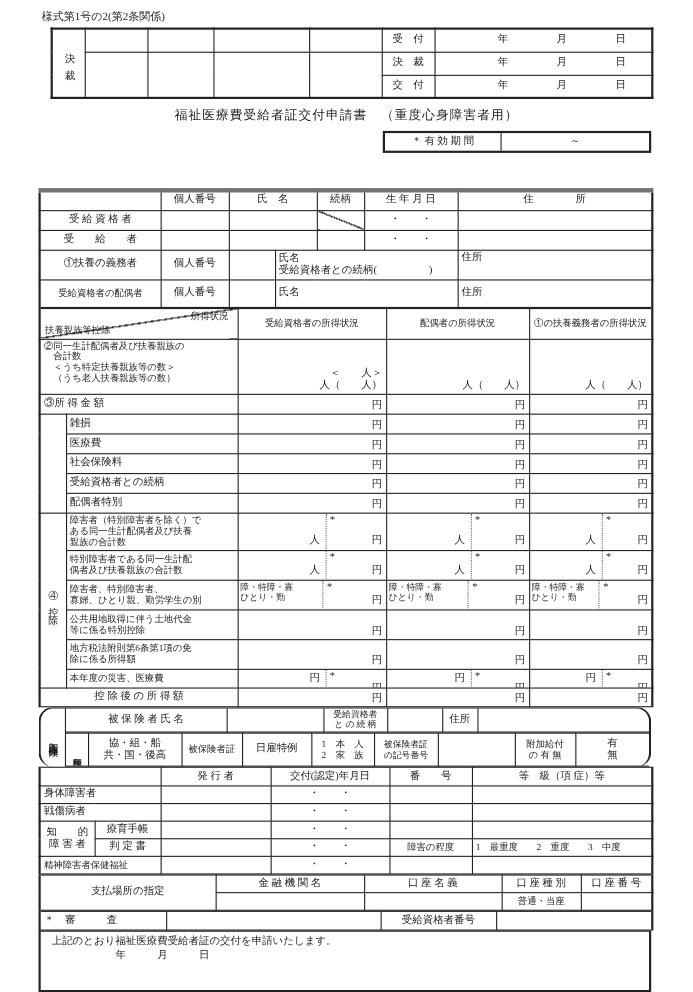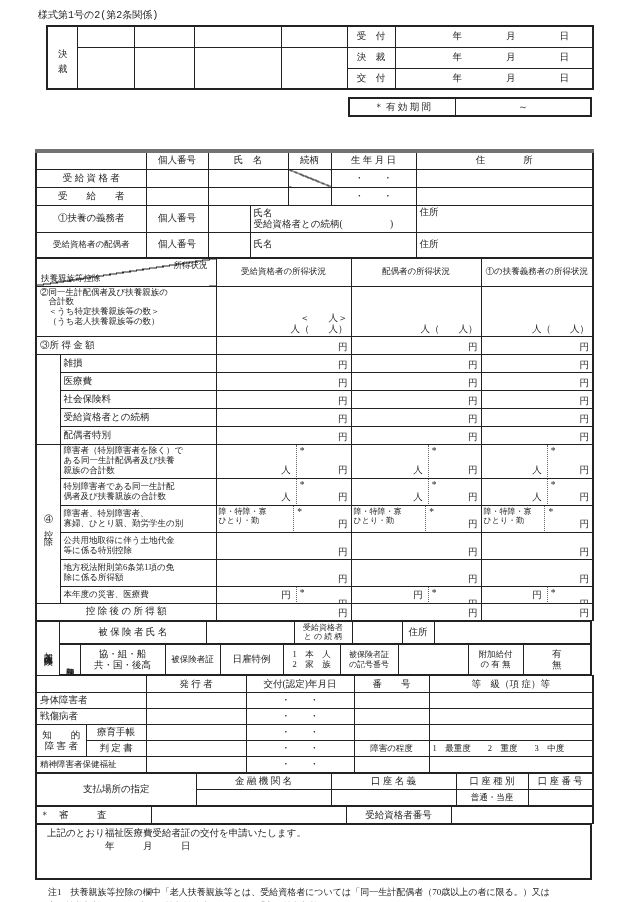--- a/index.html
+++ b/index.html
@@ -3,21 +3,21 @@
 <meta charset="utf-8">
 <style>
   * { margin:0; padding:0; box-sizing:border-box; }
   html,body { background:#fff; }
   body {
     width:630px; height:902px;
     font-family:"Liberation Serif","DejaVu Serif",serif;
     color:#1c1c1c; font-size:9.5px;
   }
   .page { position:relative; width:630px; height:902px; overflow:hidden; background:#fff; }
-  .form-number { margin:8px 0 0 38px; font-size:10px;font-family:Liberation Mono, monospace; }
+  .form-number { margin:8px 0 0 38px; font-size:10px; }
 
   table { border-collapse:collapse; table-layout:fixed; }
   td { border:1px solid #222; padding:1px 3px; vertical-align:middle; overflow:hidden; line-height:1.15; }
 
   
   .approval { margin:3px 0 0 46px; width:546px; border:2px solid #222; }
   .approval td { height:21px; }
   .ymd { display:flex; justify-content:flex-end; gap:44px; padding-right:20px; }
 
   .title { text-align:center; margin-top:7px; font-size:11.5px; letter-spacing:1px; }
@@ -62,21 +62,21 @@
   .sp { display:flex; width:100%; }
   .spl { flex:1.45; display:flex; align-items:flex-end; justify-content:flex-end; padding:1px 5px; }
   .spl.top { align-items:flex-start; justify-content:flex-start; padding:1px 2px; }
   .spr { flex:1; border-left:1px dotted #666; display:flex; flex-direction:column;
          justify-content:space-between; padding:1px 3px; }
   .spr .star { text-align:left; }
   .spr .yen  { text-align:right; }
   .h32{height:32px;} .h25{height:25px;} .h15{height:15px;}
 
   
-  .secC { display:flex; }
+  .secC { display:flex;border-radius:13px; }
   .clabel { width:23px; border-right:1px solid #222; display:flex; align-items:center; justify-content:center; }
   .cbody { flex:1; }
   .cbody table { width:100%; }
   .cbody td:first-child { border-left:none; }
   .cbody td:last-child { border-right:none; }
 
   
   .apply { height:56px; padding-top:2px; }
   .apply .decl { padding-left:10px; }
   .apply .dline { padding-left:68px; }
@@ -139,20 +139,21 @@
             <div class="ymd">
               <span>年</span>
               <span>月</span>
               <span>日</span>
             </div>
           </td>
     </tr>
   </tbody>
     </table>
 
+  <div class="title">福祉医療費受給者証交付申請書　（重度心身障害者用）</div>
 
   <div class="validity">
     <div class="vlabel">＊ 有 効 期 間</div>
     <div class="vvalue">～</div>
   </div>
 
   <table class="sec sec-first">
     <colgroup>
         <col style="width:110px">
         <col style="width:62px">

